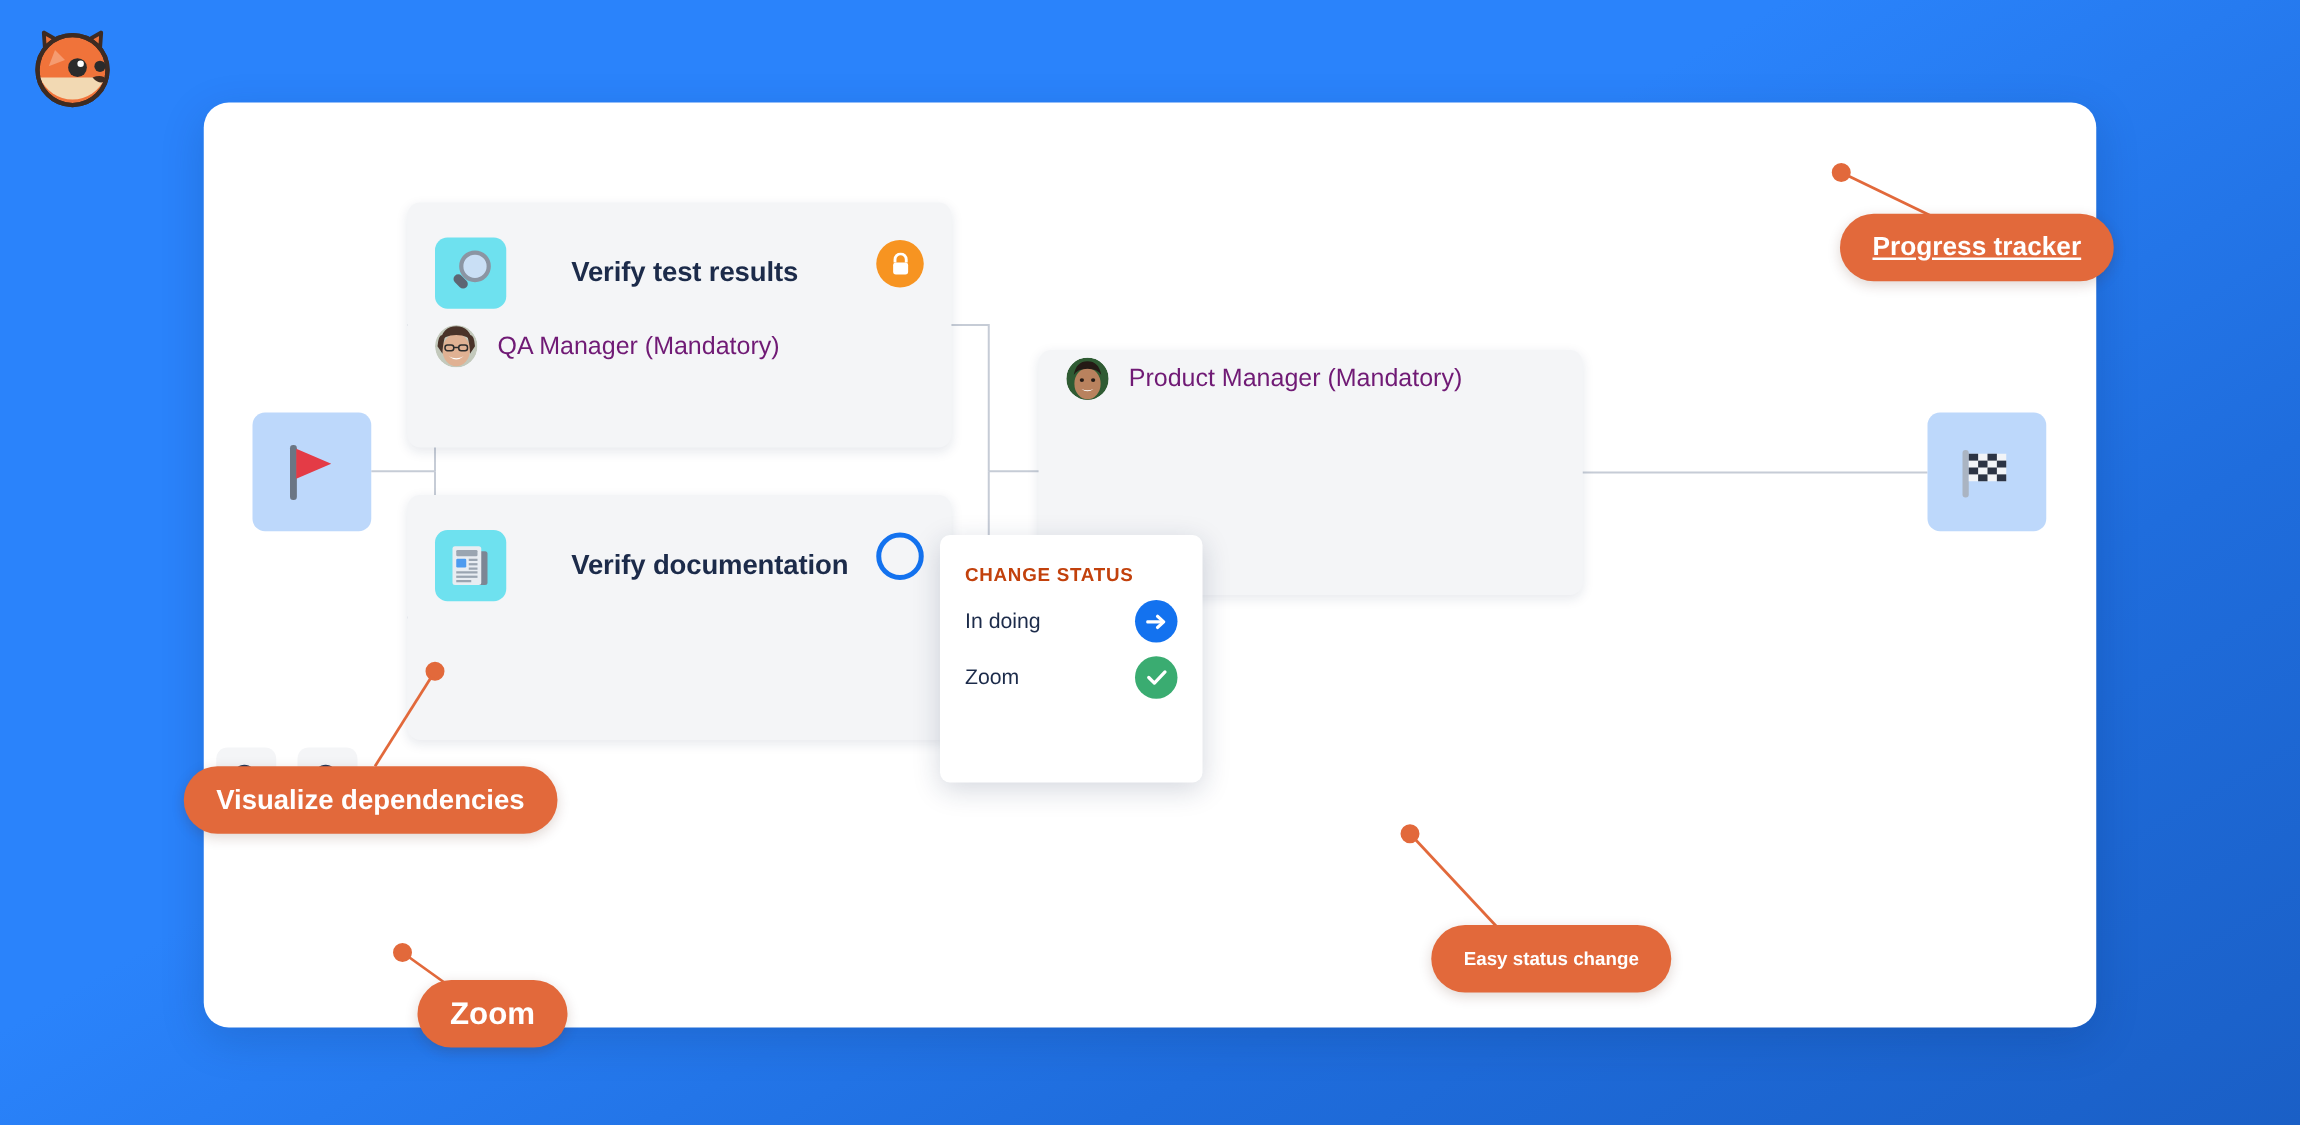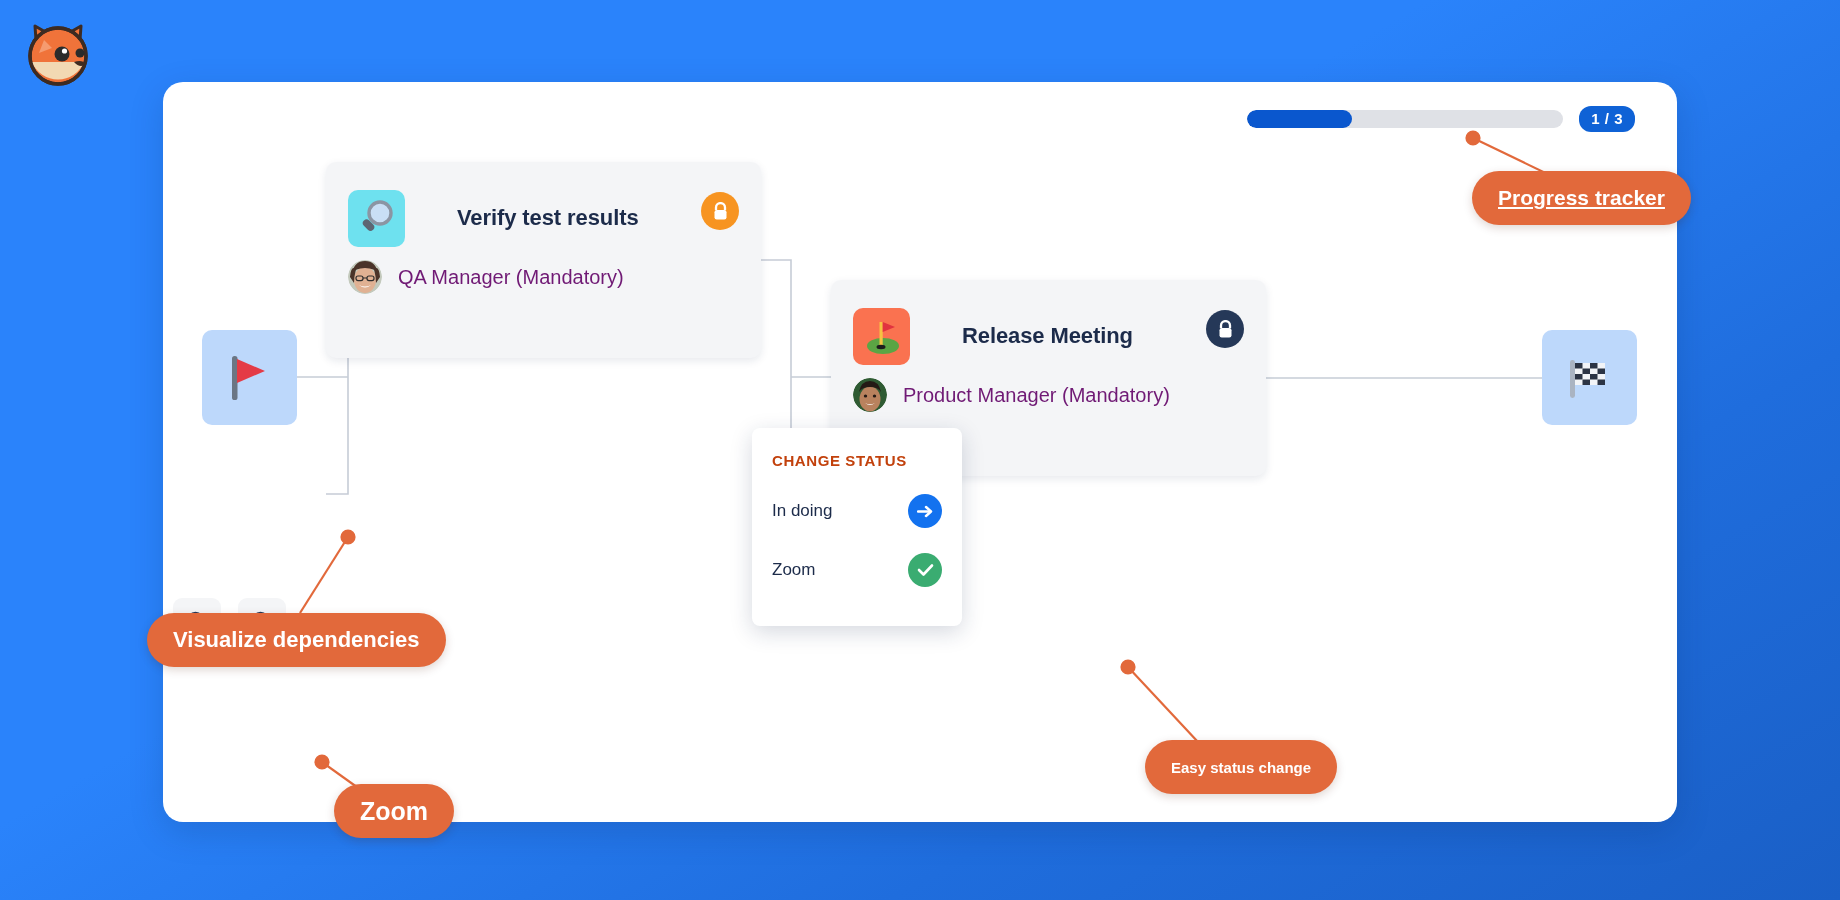--- a/index.html
+++ b/index.html
@@ -135,21 +135,21 @@
     border-radius: 8px;
     box-shadow: 0 6px 22px rgba(20,40,80,.18);
     padding: 24px 20px 0 20px;
   }
   #status-menu-title {
     font-size: 15px; font-weight: 700;
     color: #c2410c; letter-spacing: .6px;
   }
   .status-row {
     display: flex; align-items: center; justify-content: space-between;
-    margin-top: 25px;
+    margin-top: 11px;
   }
   .status-row-label { font-size: 17px; color: #1c2b4a; }
   .status-circle {
     width: 34px; height: 34px; border-radius: 50%;
     display: flex; align-items: center; justify-content: center;
   }
   .status-circle.blue  { background: #1372ef; }
   .status-circle.green { background: #3aac71; }
 
   
@@ -217,26 +217,20 @@
       <path d="M185 295 V412 H163"></path>
 
       <path d="M598 178 H628 V295"></path>
       <path d="M598 412 H628 V295"></path>
       <path d="M628 295 H668"></path>
 
       <path d="M1103 296 H1379"></path>
     </g>
   </svg>
 
-  <div id="progress-wrap">
-    <div id="progress-track">
-      <div id="progress-fill" style="width: 33%;"></div>
-    </div>
-    <div id="progress-badge">1 / 3</div>
-  </div>
 
   <div class="milestone" id="milestone-start">
     <svg width="46" height="52" viewBox="0 0 46 52">
       <rect x="5" y="4" width="5.5" height="44" rx="2.6" fill="#6b7684"></rect>
       <path d="M10 7 L38 19 L10 31 Z" fill="#e43b46"></path>
     </svg>
   </div>
 
   <div class="milestone" id="milestone-end">
     <svg width="52" height="52" viewBox="0 0 52 52">
@@ -287,39 +281,42 @@
           <rect x="8" y="16" width="7" height="4.6" rx="2" fill="none" stroke="#2c2c2c" stroke-width="1.2"></rect>
           <rect x="19" y="16" width="7" height="4.6" rx="2" fill="none" stroke="#2c2c2c" stroke-width="1.2"></rect>
           <line x1="15" y1="18" x2="19" y2="18" stroke="#2c2c2c" stroke-width="1.2"></line>
           <path d="M11 25 q6 5 12 0 q-6 3 -12 0" fill="#fff"></path>
         </g>
       </svg>
       <div class="assignee-label">QA Manager (Mandatory)</div>
     </div>
   </div>
 
+  <div class="card" id="card-verify-doc">
+    <div class="card-head">
+      <div class="tile cyan">
+        <svg width="40" height="40" viewBox="0 0 40 40">
+          <rect x="23" y="9" width="10" height="27" rx="2" fill="#7c8694"></rect>
+          <rect x="5" y="5" width="23" height="31" rx="2" fill="#e8edf2"></rect>
+          <rect x="8" y="8" width="17" height="5" rx="1" fill="#9aa5b1"></rect>
+          <rect x="8" y="15" width="8" height="7" rx="1" fill="#4d9bef"></rect>
+          <rect x="18" y="15" width="7" height="1.8" fill="#9aa5b1"></rect>
+          <rect x="18" y="18.5" width="7" height="1.8" fill="#9aa5b1"></rect>
+          <rect x="18" y="22" width="7" height="1.8" fill="#9aa5b1"></rect>
+          <rect x="8" y="25" width="17" height="1.8" fill="#9aa5b1"></rect>
+          <rect x="8" y="28.5" width="17" height="1.8" fill="#9aa5b1"></rect>
+          <rect x="8" y="32" width="12" height="1.8" fill="#9aa5b1"></rect>
+        </svg>
+      </div>
+      <div class="card-title">Verify documentation</div>
+      <div class="status-badge open-ring"></div>
+    </div>
+  </div>
 
   <div class="card" id="card-release">
-    <div class="card-head">
-      <div class="tile orange">
-        <svg width="42" height="42" viewBox="0 0 42 42">
-          <ellipse cx="22" cy="31" rx="16" ry="8" fill="#5ba544"></ellipse>
-          <rect x="18.5" y="7" width="3.2" height="25" fill="#f5c342"></rect>
-          <path d="M21.7 7 L34 12 L21.7 17 Z" fill="#e1333f"></path>
-          <ellipse cx="20" cy="32" rx="4.5" ry="2.2" fill="#1d1d1d"></ellipse>
-        </svg>
-      </div>
-      <div class="card-title">Release Meeting</div>
-      <div class="status-badge locked-navy">
-        <svg width="17" height="19" viewBox="0 0 17 19">
-          <path d="M4 8 V5.6 a4.5 4.5 0 0 1 9 0 V8" fill="none" stroke="#fff" stroke-width="2.3"></path>
-          <rect x="2.5" y="8" width="12" height="9.5" rx="2.2" fill="#fff"></rect>
-        </svg>
-      </div>
-    </div>
     <div class="assignee">
       <svg class="avatar" viewBox="0 0 34 34">
         <defs>
             <clipPath id="clipB">
               <circle cx="17" cy="17" r="17"></circle>
             </clipPath>
           </defs>
         <g clip-path="url(#clipB)">
           <rect width="34" height="34" fill="#2f5b33"></rect>
           <ellipse cx="17" cy="21" rx="10.5" ry="12.5" fill="#b9825e"></ellipse>

